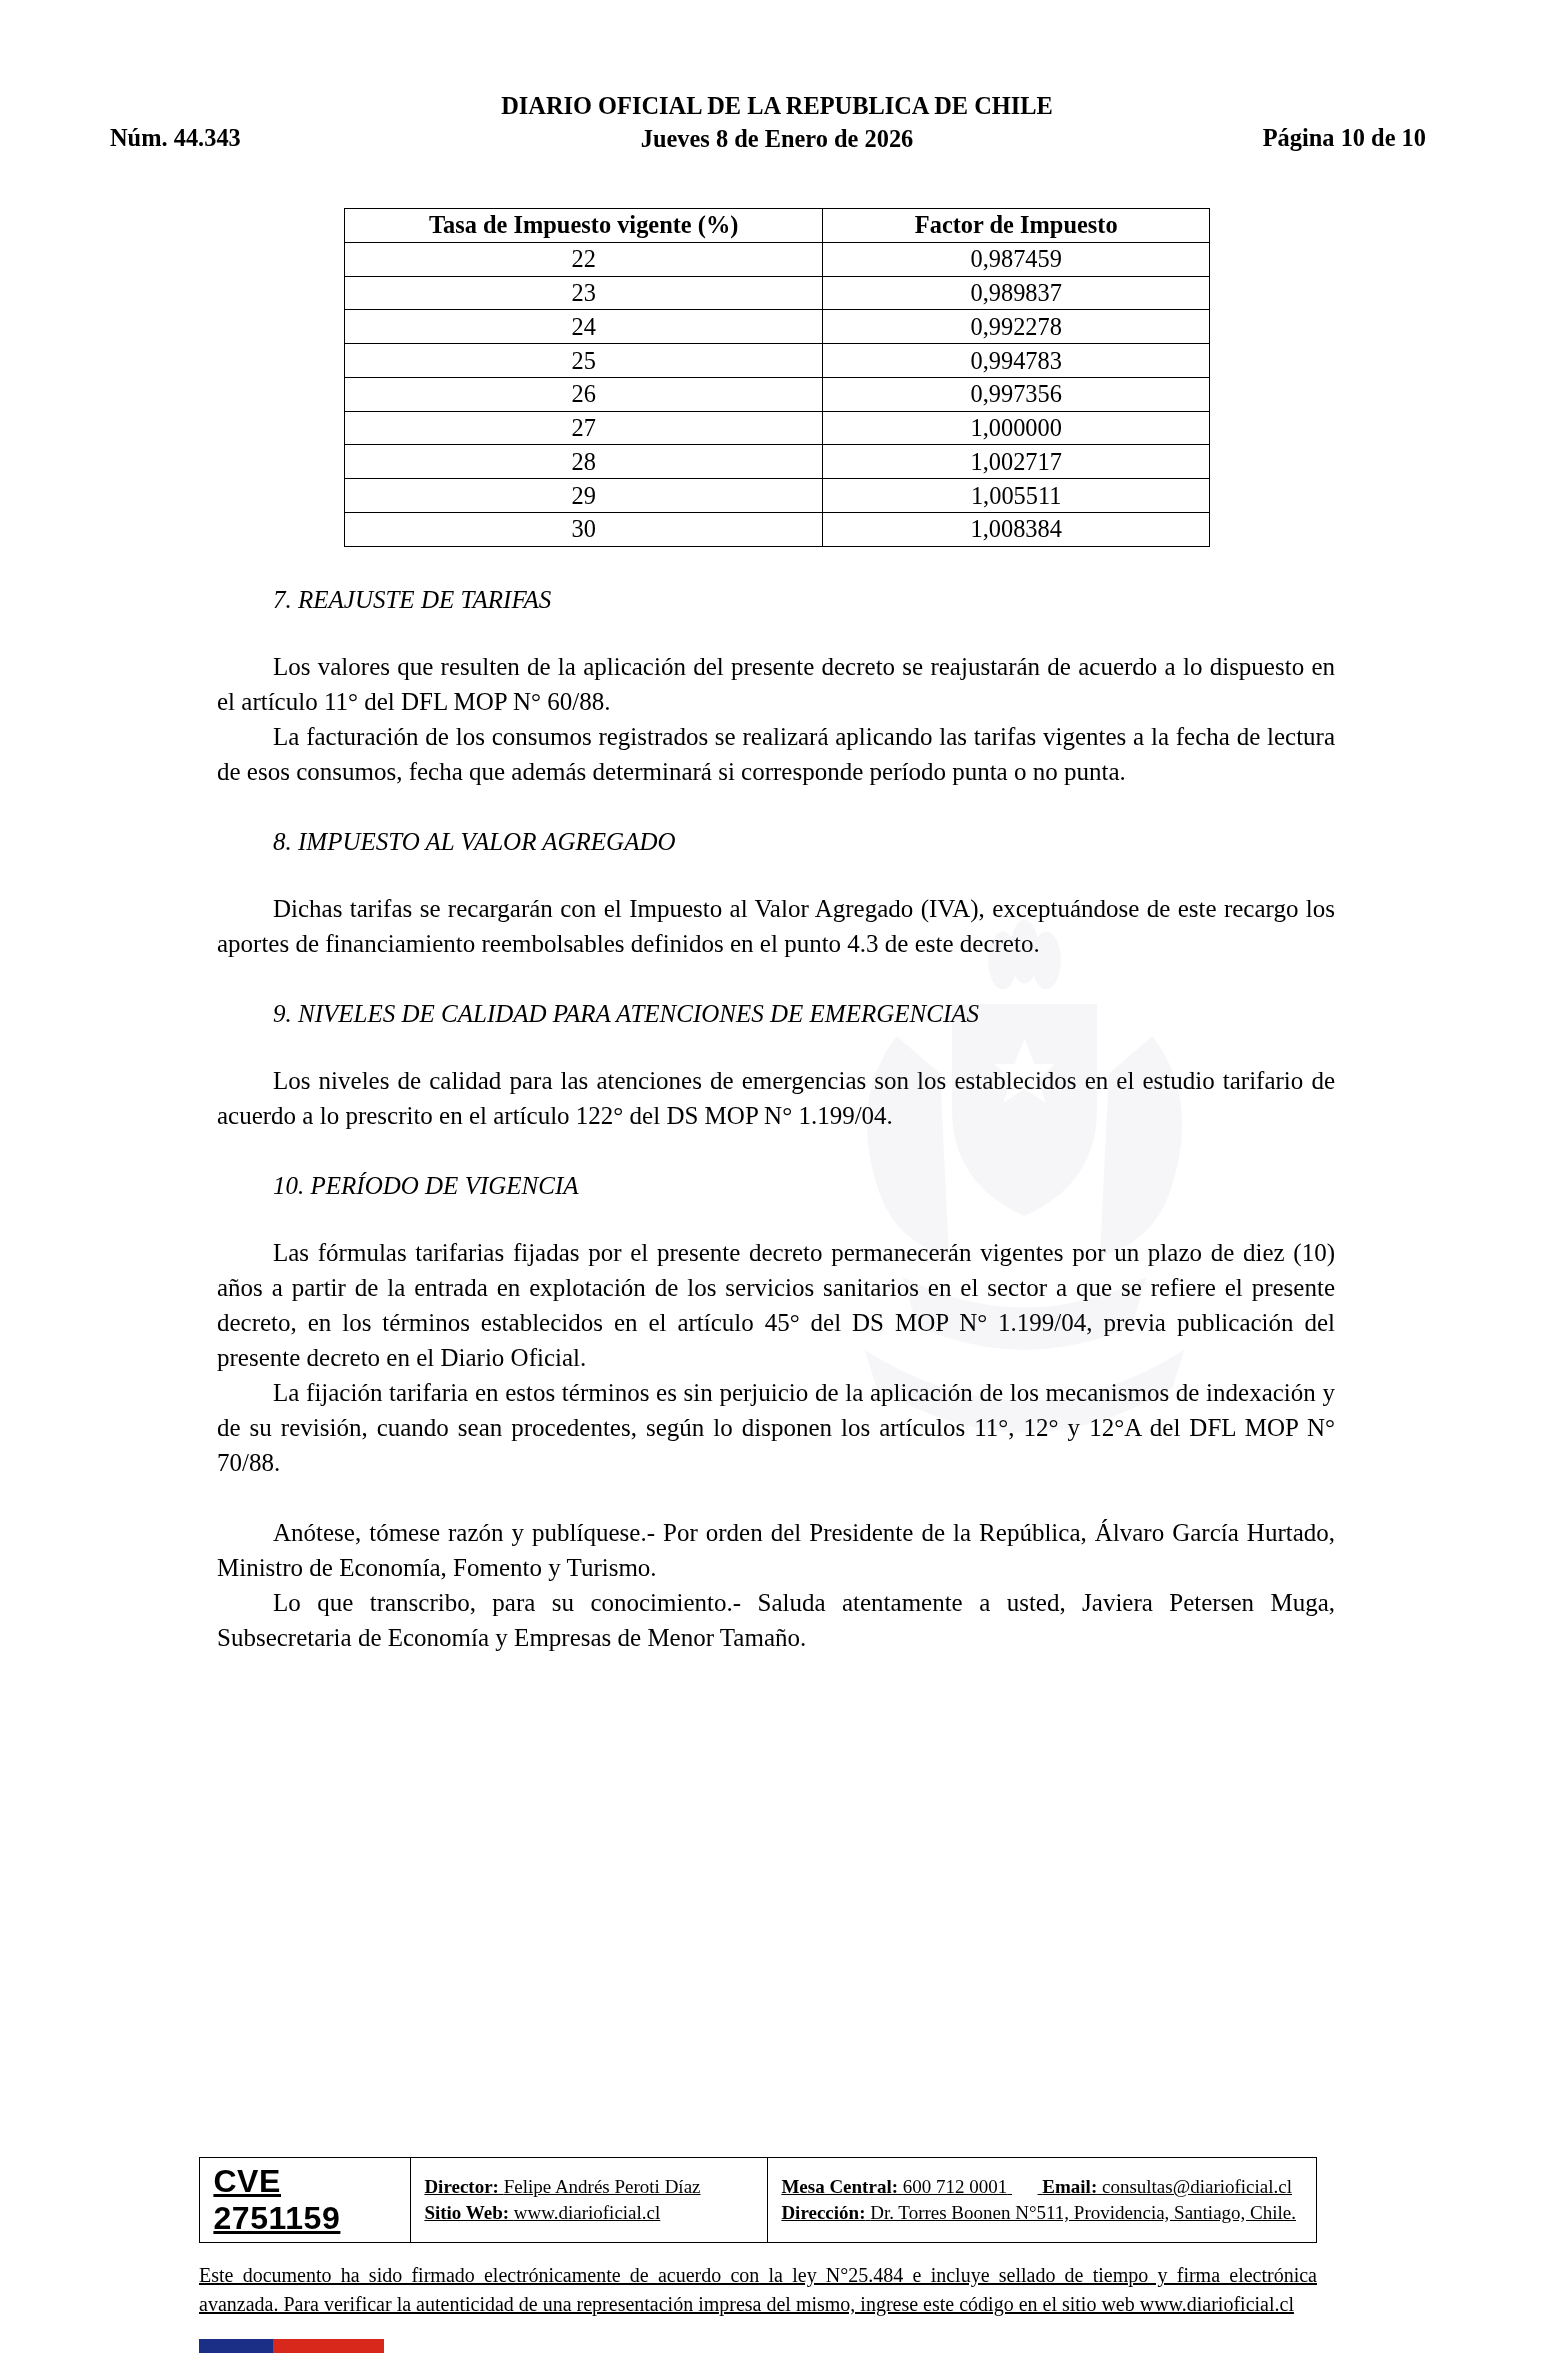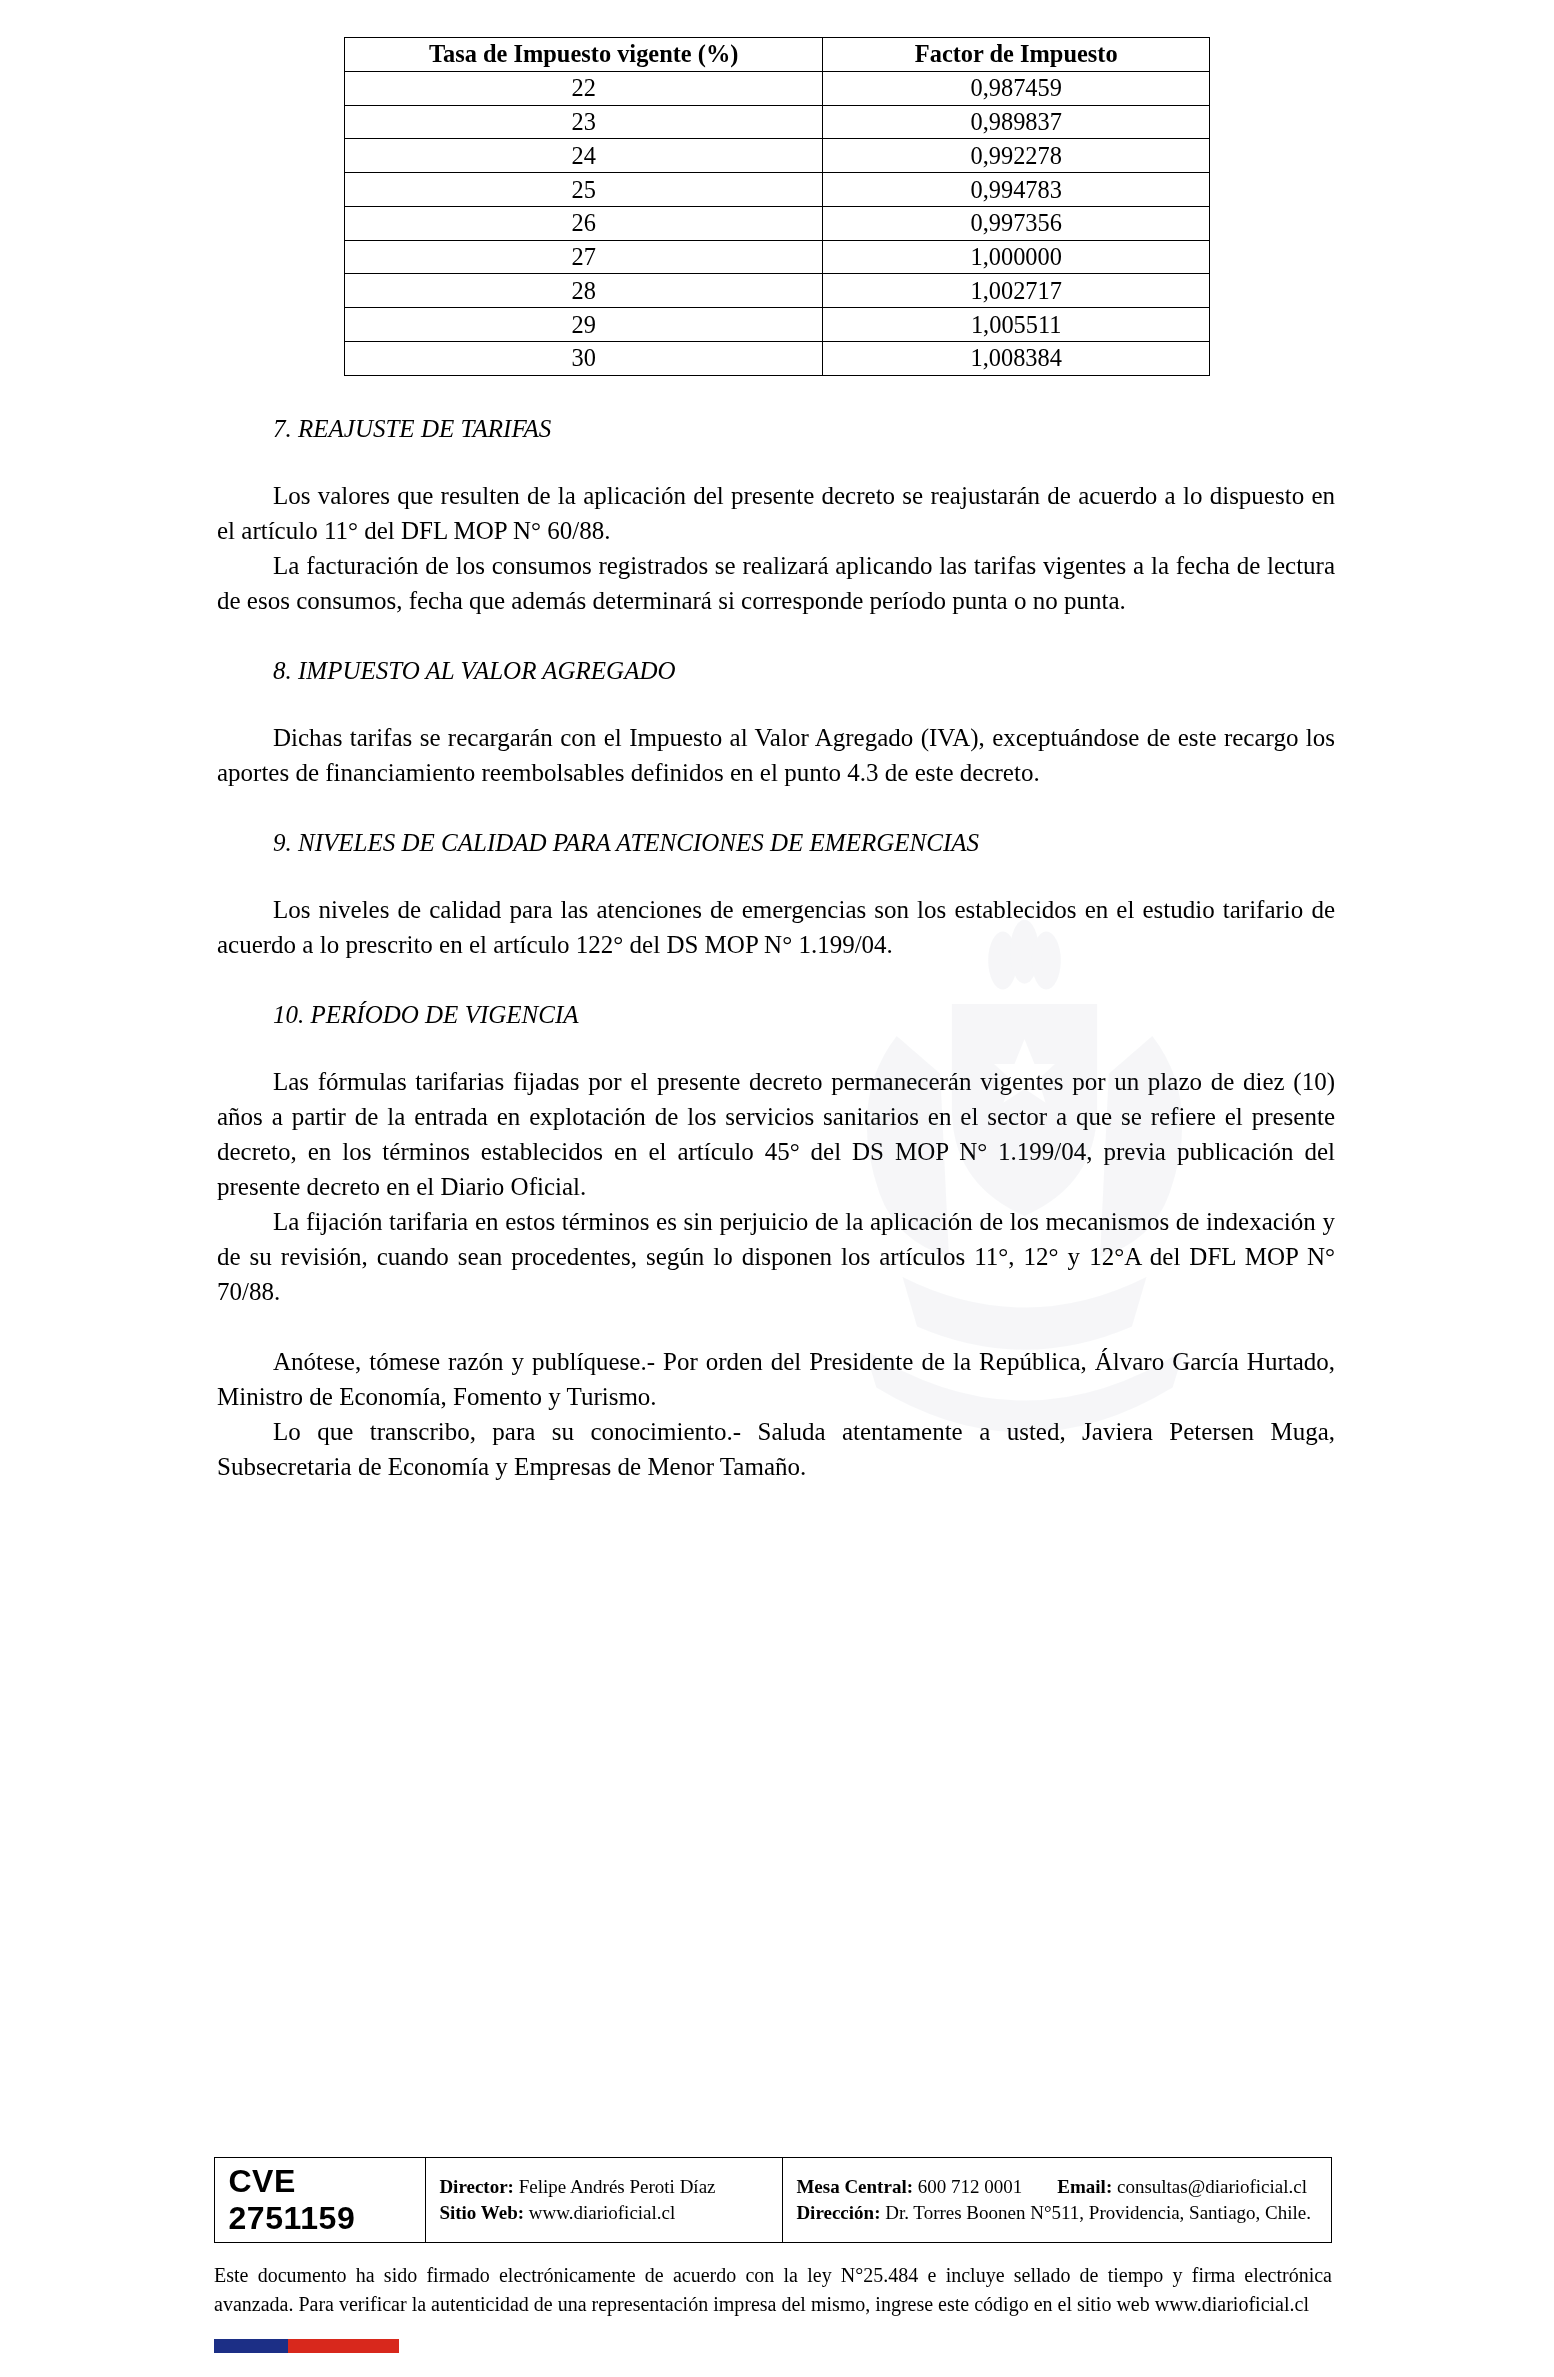--- a/index.html
+++ b/index.html
@@ -36,21 +36,21 @@
   .content p {
     font-size:25px; line-height:35px; text-align:justify; text-indent:56px;
   }
   .section-heading {
     font-size:25px; line-height:35px; font-weight:normal;
     padding-left:56px; margin:35px 0 32px 0;font-style:italic;
   }
   .content .spaced { margin-top:35px; }
 
   
-  .footer { position:absolute; left:214px; width:1118px; top:2157px; }
+  .footer { position:absolute; left:199px; width:1118px; top:2157px;text-decoration:underline; }
   .cve-box { display:flex; border:1.8px solid #000; align-items:stretch; min-height:63px; }
   .cve-cell { padding:4.9px 13.4px; display:flex; flex-direction:column; justify-content:center; }
   .cve-number {
     font-family:"Liberation Sans","DejaVu Sans",sans-serif;
     font-weight:bold; font-size:32px; letter-spacing:0.6px;
     flex:0 0 210px; justify-content:center;
   }
   .cve-cell-2 { border-left:1.2px solid #000; flex:0 0 357px; }
   .cve-cell-3 { border-left:1.2px solid #000; flex:1 1 auto; }
   .footer-line { font-size:19px; line-height:25.6px; white-space:nowrap; }
@@ -73,20 +73,26 @@
       <ellipse cx="165" cy="32" rx="10" ry="20"></ellipse>
       <path d="M100,62 h100 v72 q0,52 -50,74 q-50,-22 -50,-74 z"></path>
       <path d="M62,84 q-34,44 -12,108 q12,34 48,44 l-6,-126 z"></path>
       <path d="M238,84 q34,44 12,108 q-12,34 -48,44 l6,-126 z"></path>
       <path d="M66,250 q84,42 168,0 l-10,34 q-74,32 -148,0 z"></path>
       <path d="M40,300 q110,70 220,0 l-8,26 q-102,62 -204,0 z"></path>
     </g>
     <polygon fill="#ffffff" points="150,86 156.9,103.2 171,103.2 159.5,113.8 164.5,130 150,120.4 135.5,130 140.5,113.8 129,103.2 143.1,103.2"></polygon>
   </svg>
 
+  <header class="doc-header">
+    <div class="doc-title">DIARIO OFICIAL DE LA REPUBLICA DE CHILE</div>
+    <div class="doc-date">Jueves 8 de Enero de 2026</div>
+    <div class="doc-num">Núm. 44.343</div>
+    <div class="doc-pageno">Página 10 de 10</div>
+  </header>
 
   <table class="tax-table">
     <colgroup>
         <col class="c1">
         <col class="c2">
       </colgroup>
     <thead>
       <tr>
         <th>Tasa de Impuesto vigente (%)</th>
         <th>Factor de Impuesto</th>

